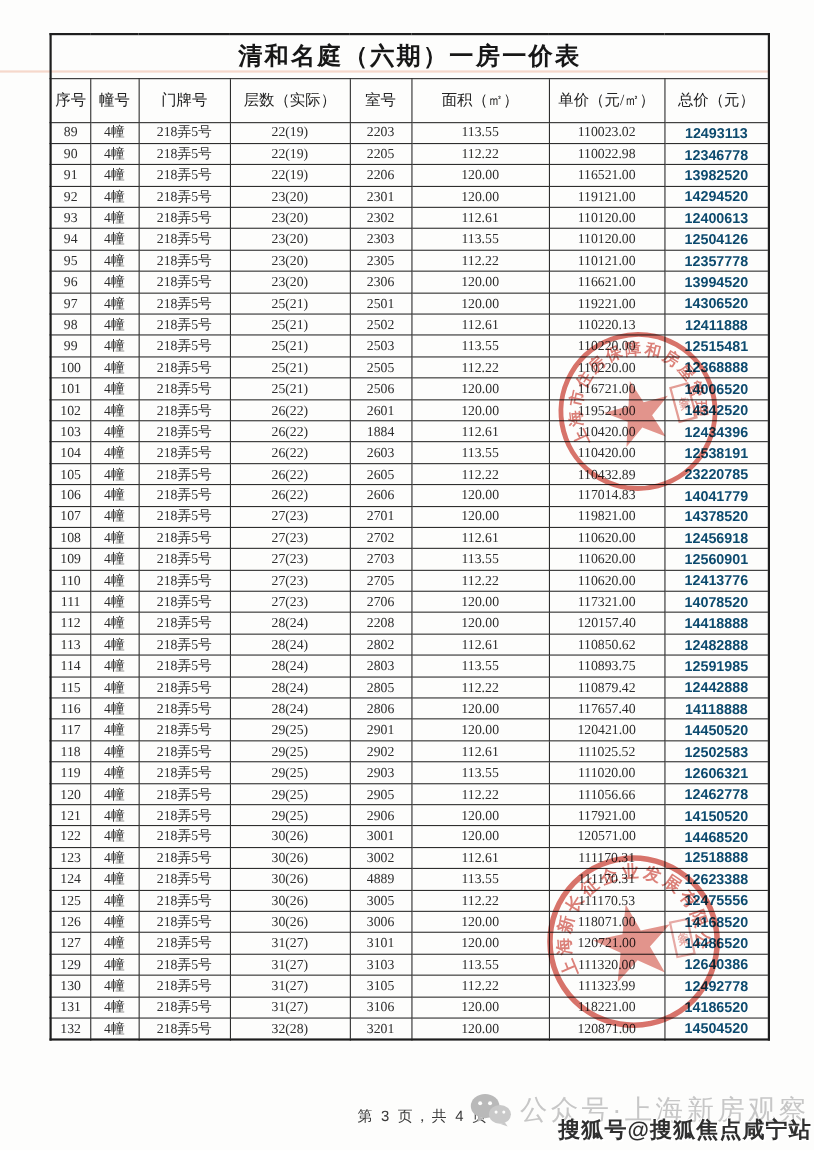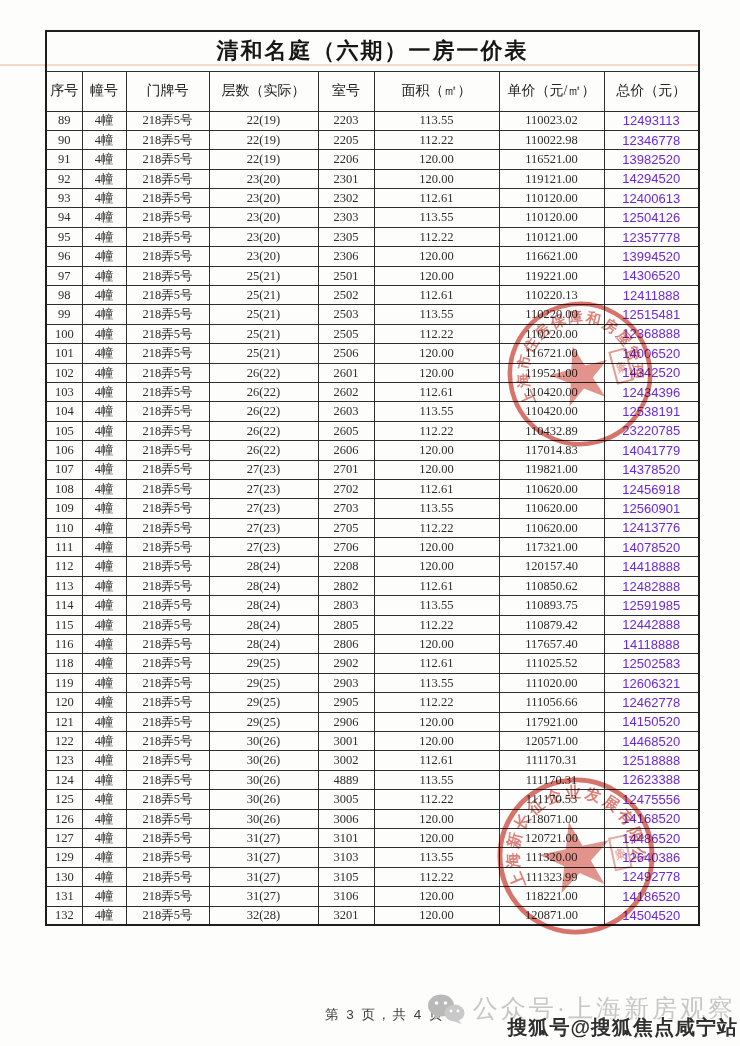--- a/index.html
+++ b/index.html
@@ -15,21 +15,21 @@
           border:2px solid #1e1e1e; }
   col.c0{width:36px} col.c1{width:44px} col.c2{width:83px} col.c3{width:109px}
   col.c4{width:56px} col.c5{width:125px} col.c6{width:105px} col.c7{width:95px}
   th, td { border:1px solid #2e2e2e; text-align:center; vertical-align:middle;
            color:#2d2d2d; overflow:hidden; white-space:nowrap; }
   .title-cell { height:40px; font-size:22px; font-weight:700; letter-spacing:2px;
                 color:#171717; }
   thead th.colhead { height:40px; font-size:14px; font-weight:400; color:#222; }
   tbody td { height:19.4px; font-size:12.5px; line-height:1; padding:0 2px; }
   tbody td.total-col { font-family:"Liberation Sans","DejaVu Sans",sans-serif;
-                       font-size:13px; font-weight:400; color:#6d28d9; }
+                       font-size:13px; font-weight:700; color:#0c4a6e; }
 
   .stamp { position:absolute; pointer-events:none; mix-blend-mode:multiply; }
   .stamp1 { left:495px; top:289px; }
   .stamp2 { left:486px; top:766px; }
 
   .footer-page { position:absolute; left:325px; top:1006px; font-size:13.5px;
                  color:#3a3a3a; letter-spacing:2px;
                  font-family:"Liberation Sans","DejaVu Sans",sans-serif; }
   .wechat-mark { position:absolute; right:4px; top:992px; display:flex;
                  align-items:center; gap:8px; color:#c7c7c7; }
@@ -213,21 +213,21 @@
             <td>2601</td>
             <td>120.00</td>
             <td>119521.00</td>
             <td class="total-col">14342520</td>
           </tr>
           <tr>
             <td>103</td>
             <td>4幢</td>
             <td>218弄5号</td>
             <td>26(22)</td>
-            <td>2602</td>
+            <td>1884</td>
             <td>112.61</td>
             <td>110420.00</td>
             <td class="total-col">12434396</td>
           </tr>
           <tr>
             <td>104</td>
             <td>4幢</td>
             <td>218弄5号</td>
             <td>26(22)</td>
             <td>2603</td>
@@ -347,20 +347,30 @@
           </tr>
           <tr>
             <td>116</td>
             <td>4幢</td>
             <td>218弄5号</td>
             <td>28(24)</td>
             <td>2806</td>
             <td>120.00</td>
             <td>117657.40</td>
             <td class="total-col">14118888</td>
+          </tr>
+          <tr>
+            <td>117</td>
+            <td>4幢</td>
+            <td>218弄5号</td>
+            <td>29(25)</td>
+            <td>2901</td>
+            <td>120.00</td>
+            <td>120421.00</td>
+            <td class="total-col">14450520</td>
           </tr>
           <tr>
             <td>118</td>
             <td>4幢</td>
             <td>218弄5号</td>
             <td>29(25)</td>
             <td>2902</td>
             <td>112.61</td>
             <td>111025.52</td>
             <td class="total-col">12502583</td>

